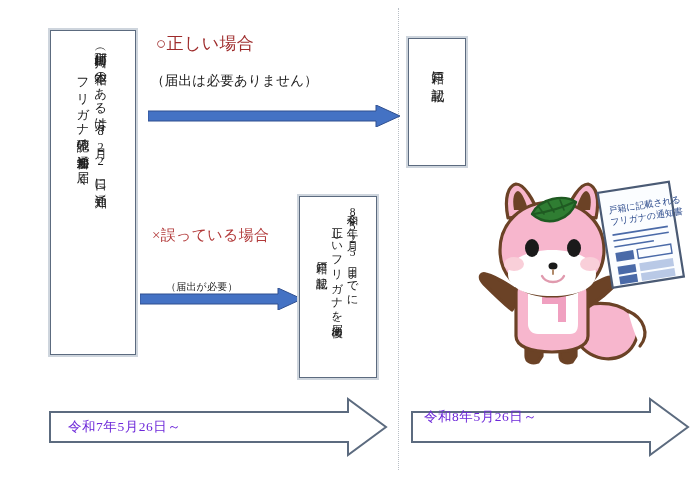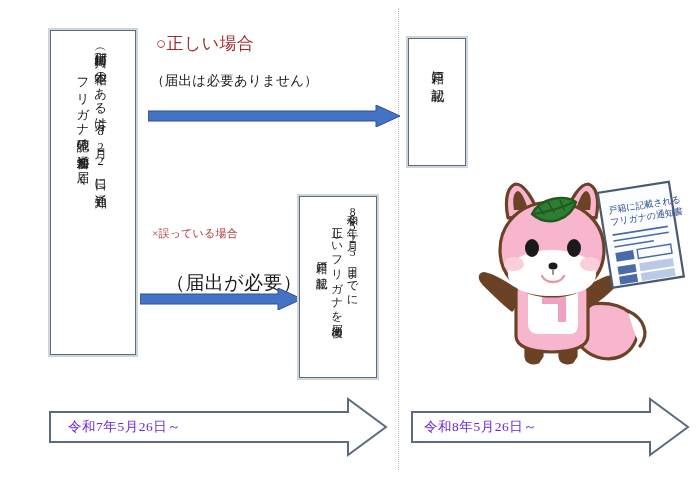--- a/index.html
+++ b/index.html
@@ -102,28 +102,28 @@
   }
   .sub-ok {
     left: 151px;
     top: 72px;
     font-size: 13.5px;
     letter-spacing: 0.02em;
   }
   .heading-ng {
     left: 152px;
     top: 226px;
-    font-size: 11px;
+    font-size: 15px;
     color: #b23a3a;
     letter-spacing: 0.02em;
   }
   .sub-ng {
     left: 166px;
-    top: 270px;
-    font-size: 19px;
+    top: 280px;
+    font-size: 10px;
     letter-spacing: 0.02em;
   }
 
   
   .blue-arrow {
     position: absolute;
     height: 22px;
   }
   #arrow-ok   { left: 148px; top: 105px; width: 252px; }
   #arrow-ng   { left: 140px; top: 288px; width: 162px; }
@@ -139,21 +139,21 @@
   .banner svg { display: block; width: 100%; height: 100%; }
   .banner-label {
     position: absolute;
     font-family: "Liberation Serif", "DejaVu Serif", serif;
     font-size: 13.5px;
     color: #6d28d9;
     white-space: nowrap;
     letter-spacing: 0.04em;
   }
   #banner-left-label  { left: 68px;  top: 418px; }
-  #banner-right-label { left: 424px; top: 418px; }
+  #banner-right-label { left: 424px; top: 408px; }
 
   
   #mascot {
     position: absolute;
     left: 478px;
     top: 172px;
     width: 216px;
     height: 208px;
   }
   #mascot svg { display: block; width: 100%; height: 100%; }

